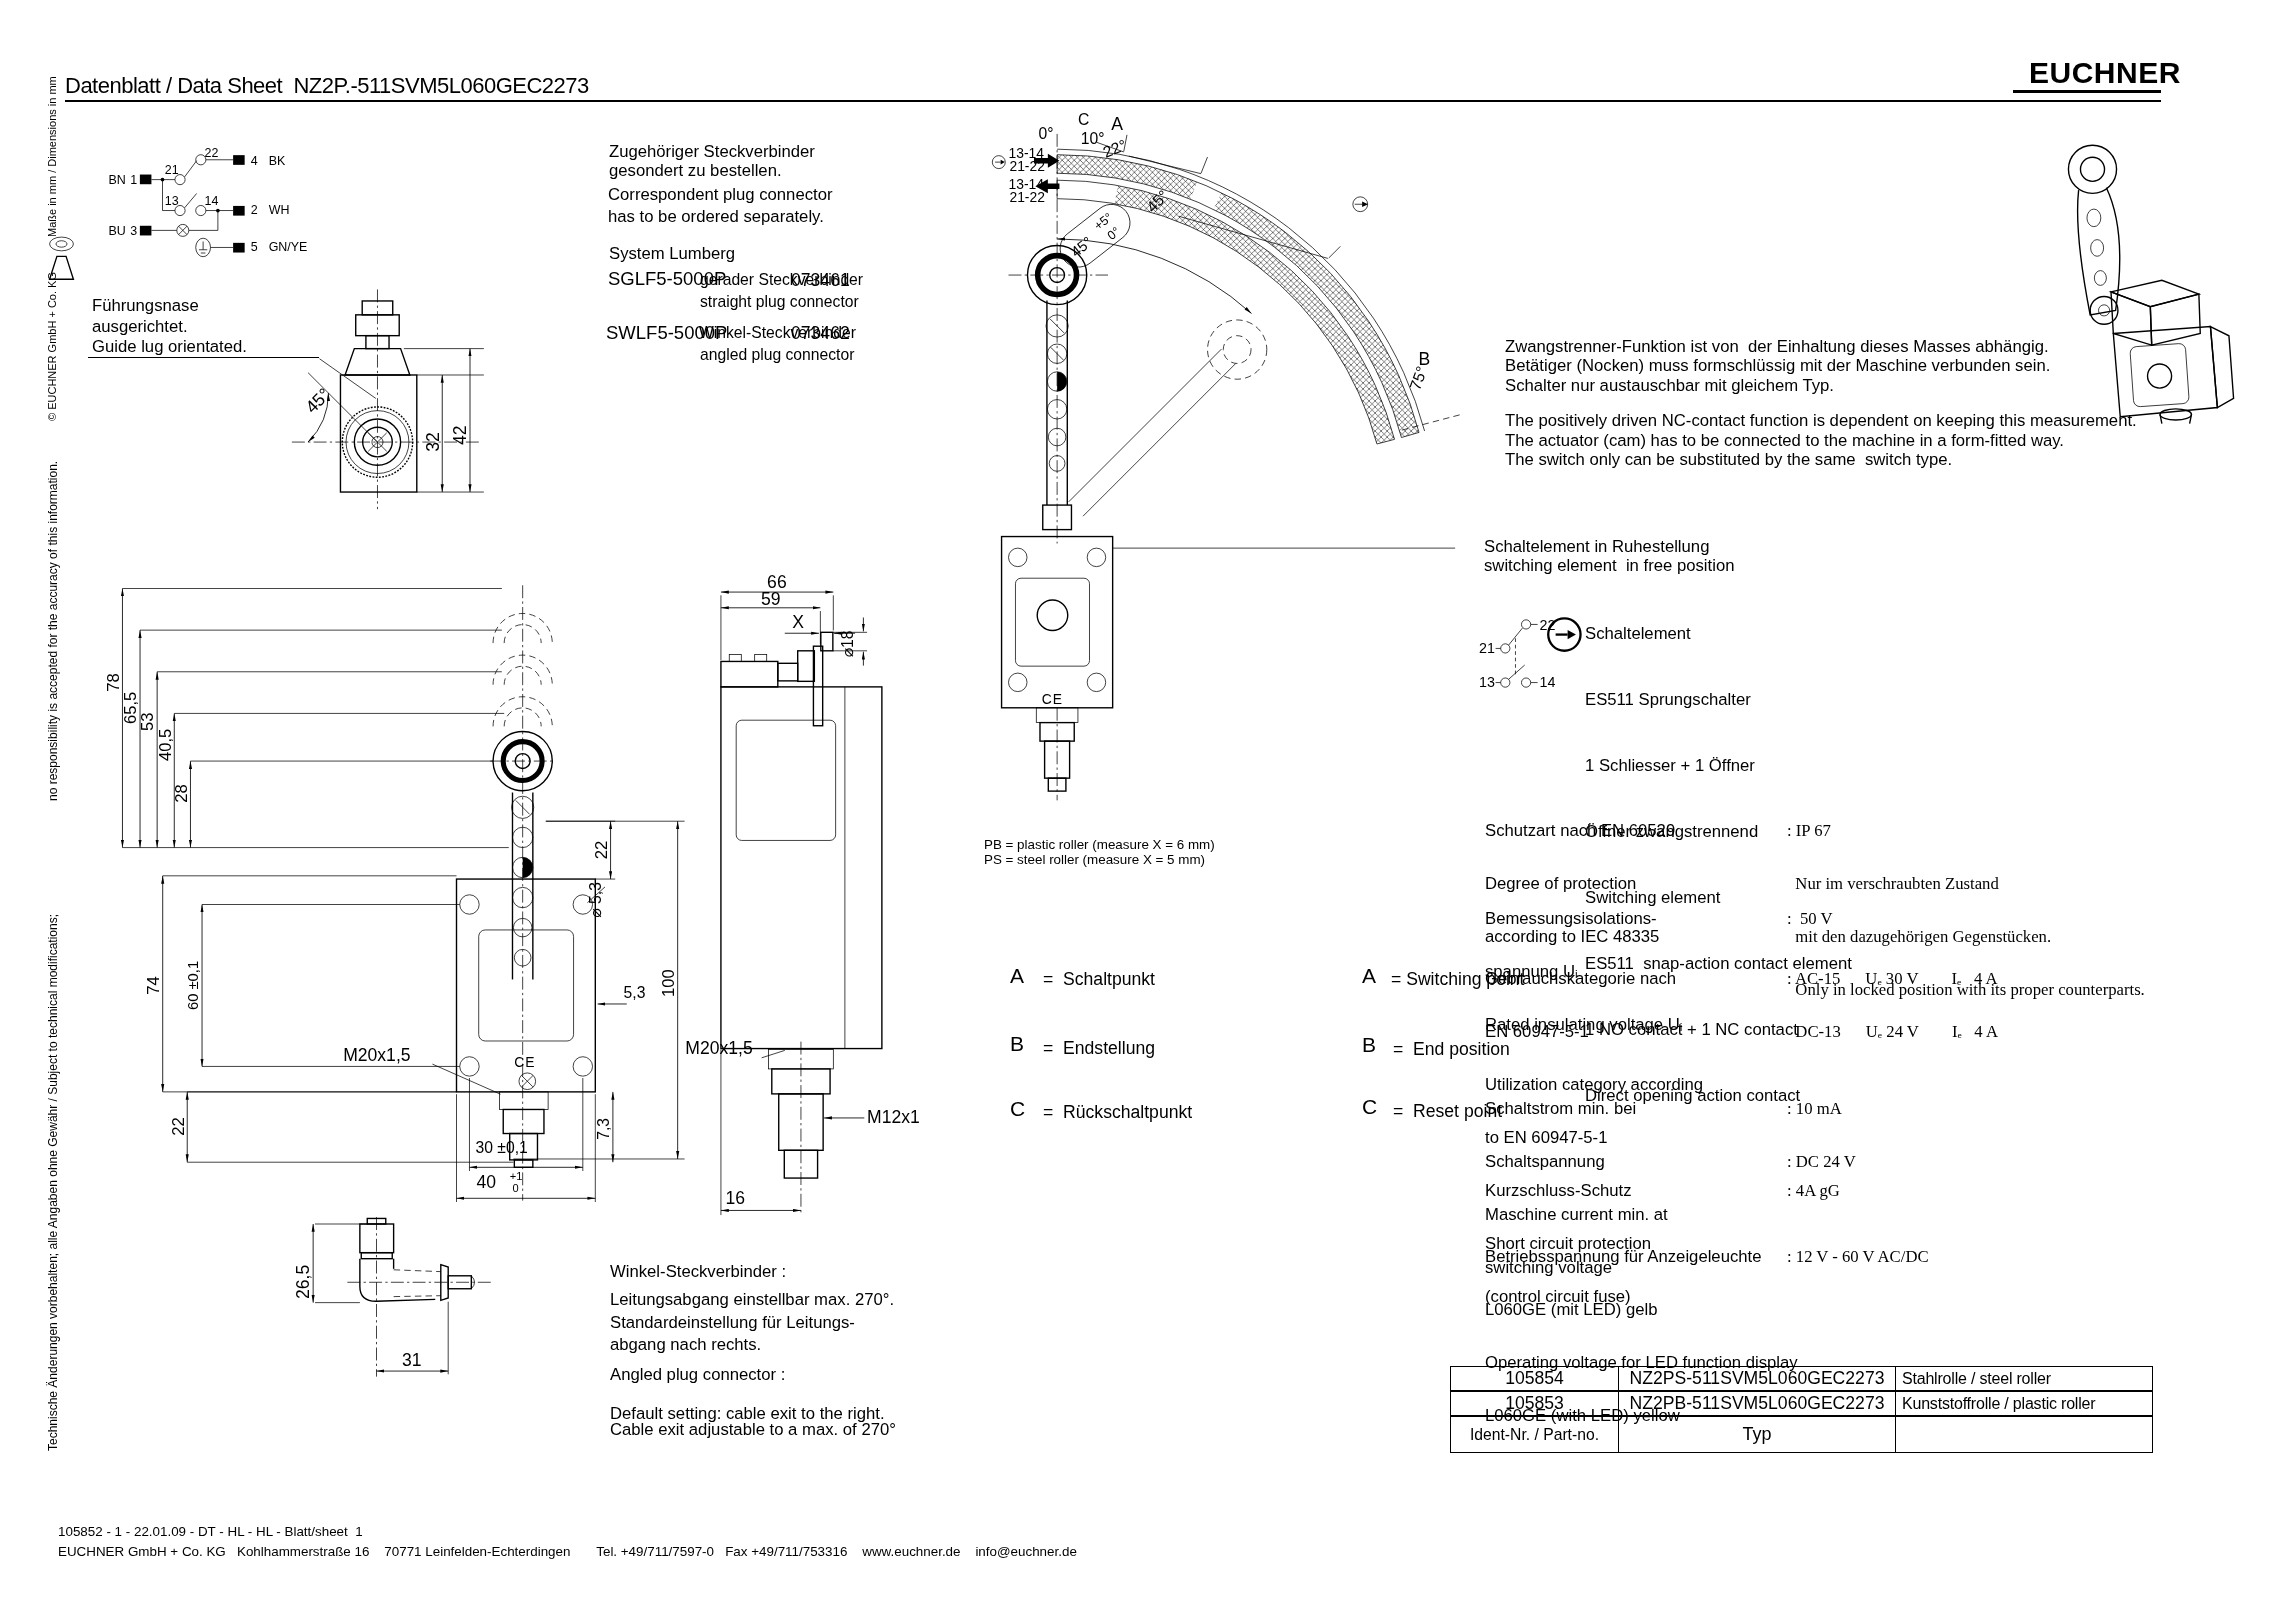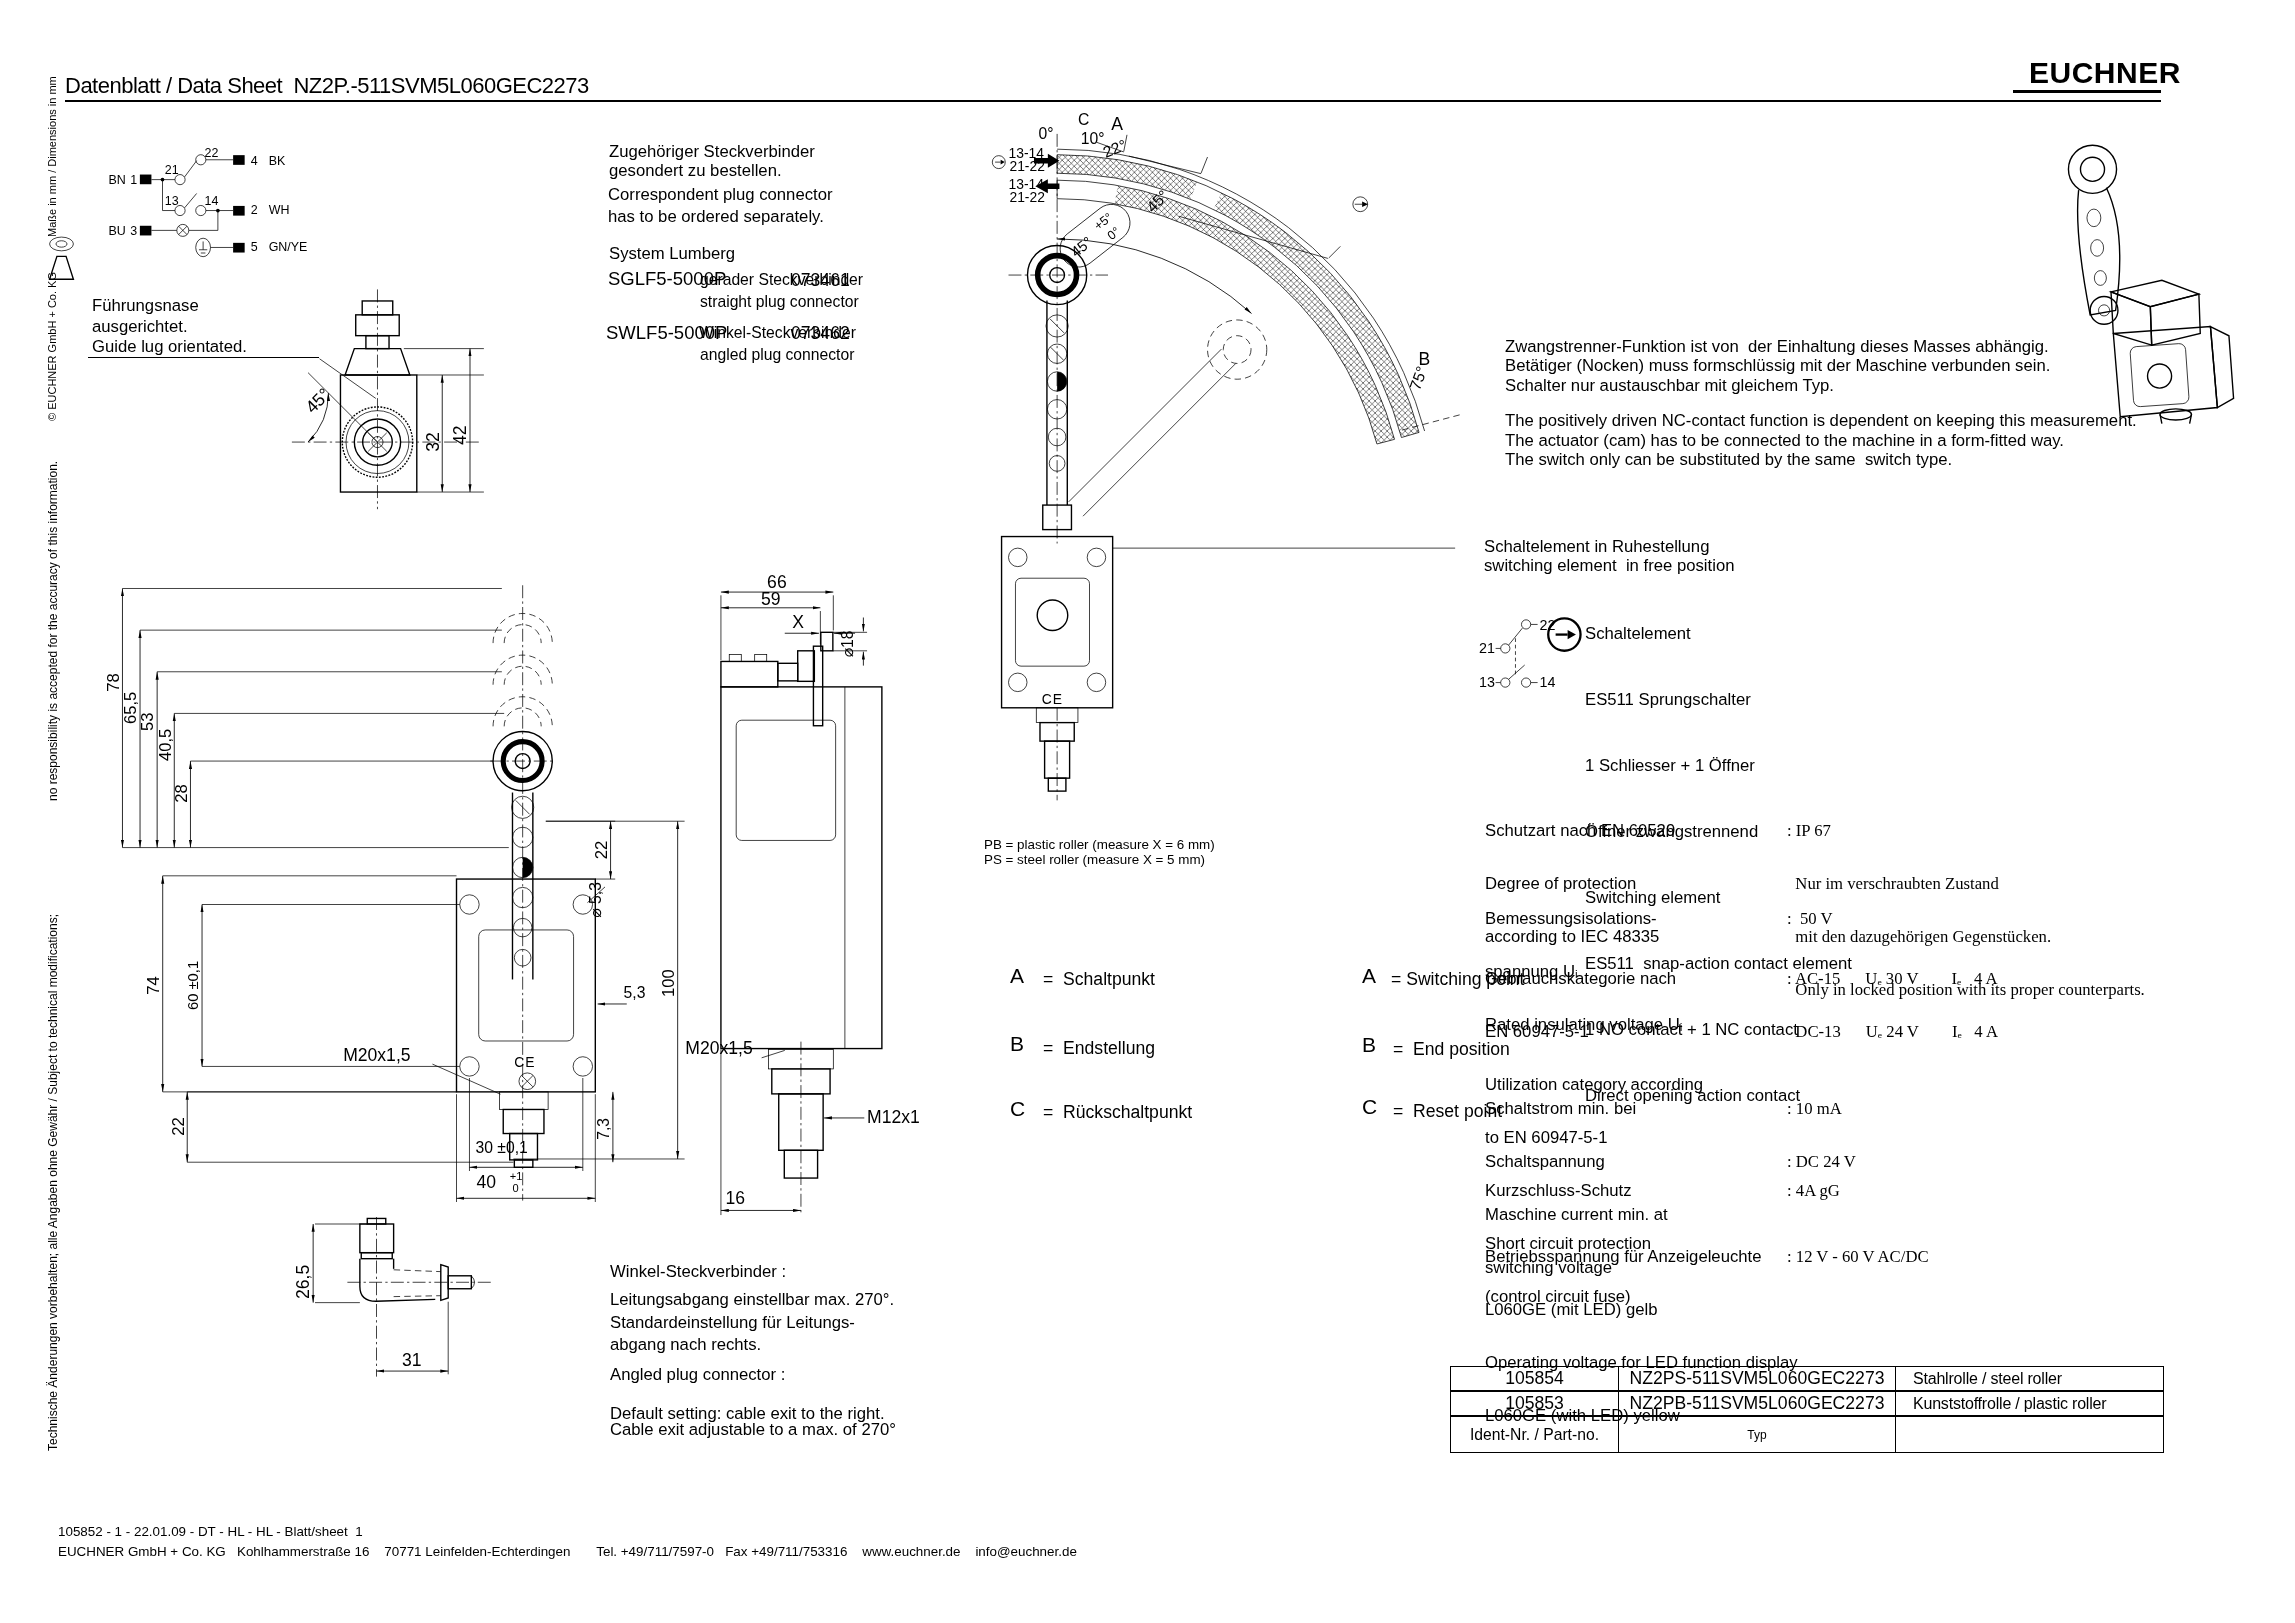--- a/index.html
+++ b/index.html
@@ -20,21 +20,21 @@
   .dd{stroke-dasharray:28 7 5 7;}
   .spec{position:absolute;font-size:16.7px;line-height:17.6px;}
   .spec .lab{position:absolute;left:0;top:0;white-space:pre;}
   .spec .val{position:absolute;left:302px;top:0;white-space:pre;font-family:Liberation Serif, serif;}
   .tbl{position:absolute;left:1450px;top:1366px;border:1.4px solid #000;}
   .trow{display:flex;}
   .trow>div{border-left:1.4px solid #000;display:flex;align-items:center;justify-content:center;font-size:17.6px;}
   .trow>div:first-child{border-left:none;}
   .c1{width:167px}.c2{width:276px}.c3{width:250px}
   .rsep{border-bottom:2.3px solid #000;}
-  .cell3{justify-content:flex-start !important;padding-left:17px;font-size:16px !important;letter-spacing:-0.2px;}
+  .cell3{justify-content:flex-start !important;padding-left:6px;font-size:16px !important;letter-spacing:-0.2px;}
 </style>
 </head>
 <body>
 
 <div id="page">
 
   <svg width="0" height="0">
     <defs>
       <marker id="ae" markerWidth="18" markerHeight="8" refX="17" refY="4" orient="auto" markerUnits="userSpaceOnUse">
           <path d="M17,4 L0,0.6 L0,7.4 Z" fill="#000"></path>
@@ -380,21 +380,21 @@
       <div class="c2">NZ2PS-511SVM5L060GEC2273</div>
       <div class="c3 cell3">Stahlrolle / steel roller</div>
     </div>
     <div class="trow rsep" style="height:23px">
       <div class="c1">105853</div>
       <div class="c2">NZ2PB-511SVM5L060GEC2273</div>
       <div class="c3 cell3">Kunststoffrolle / plastic roller</div>
     </div>
     <div class="trow" style="height:35px">
       <div class="c1" style="font-size:15.7px">Ident-Nr. / Part-no.</div>
-      <div class="c2" style="font-size:12px">Typ</div>
+      <div class="c2" style="font-size:18px">Typ</div>
       <div class="c3"></div>
     </div>
   </div>
 
   <svg style="left:106px;top:576px" width="602" height="657" viewBox="0 0 1300 1420">
     <line x1="900" y1="20" x2="900" y2="1350" class="thin dd"></line>
     <path d="M836,145 A64,64 0 0 1 964,145" class="thin dash"></path>
       <path d="M860,145 A40,40 0 0 1 940,145" class="thin dash"></path>
     <path d="M836,235 A64,64 0 0 1 964,235" class="thin dash"></path>
       <path d="M860,235 A40,40 0 0 1 940,235" class="thin dash"></path>

